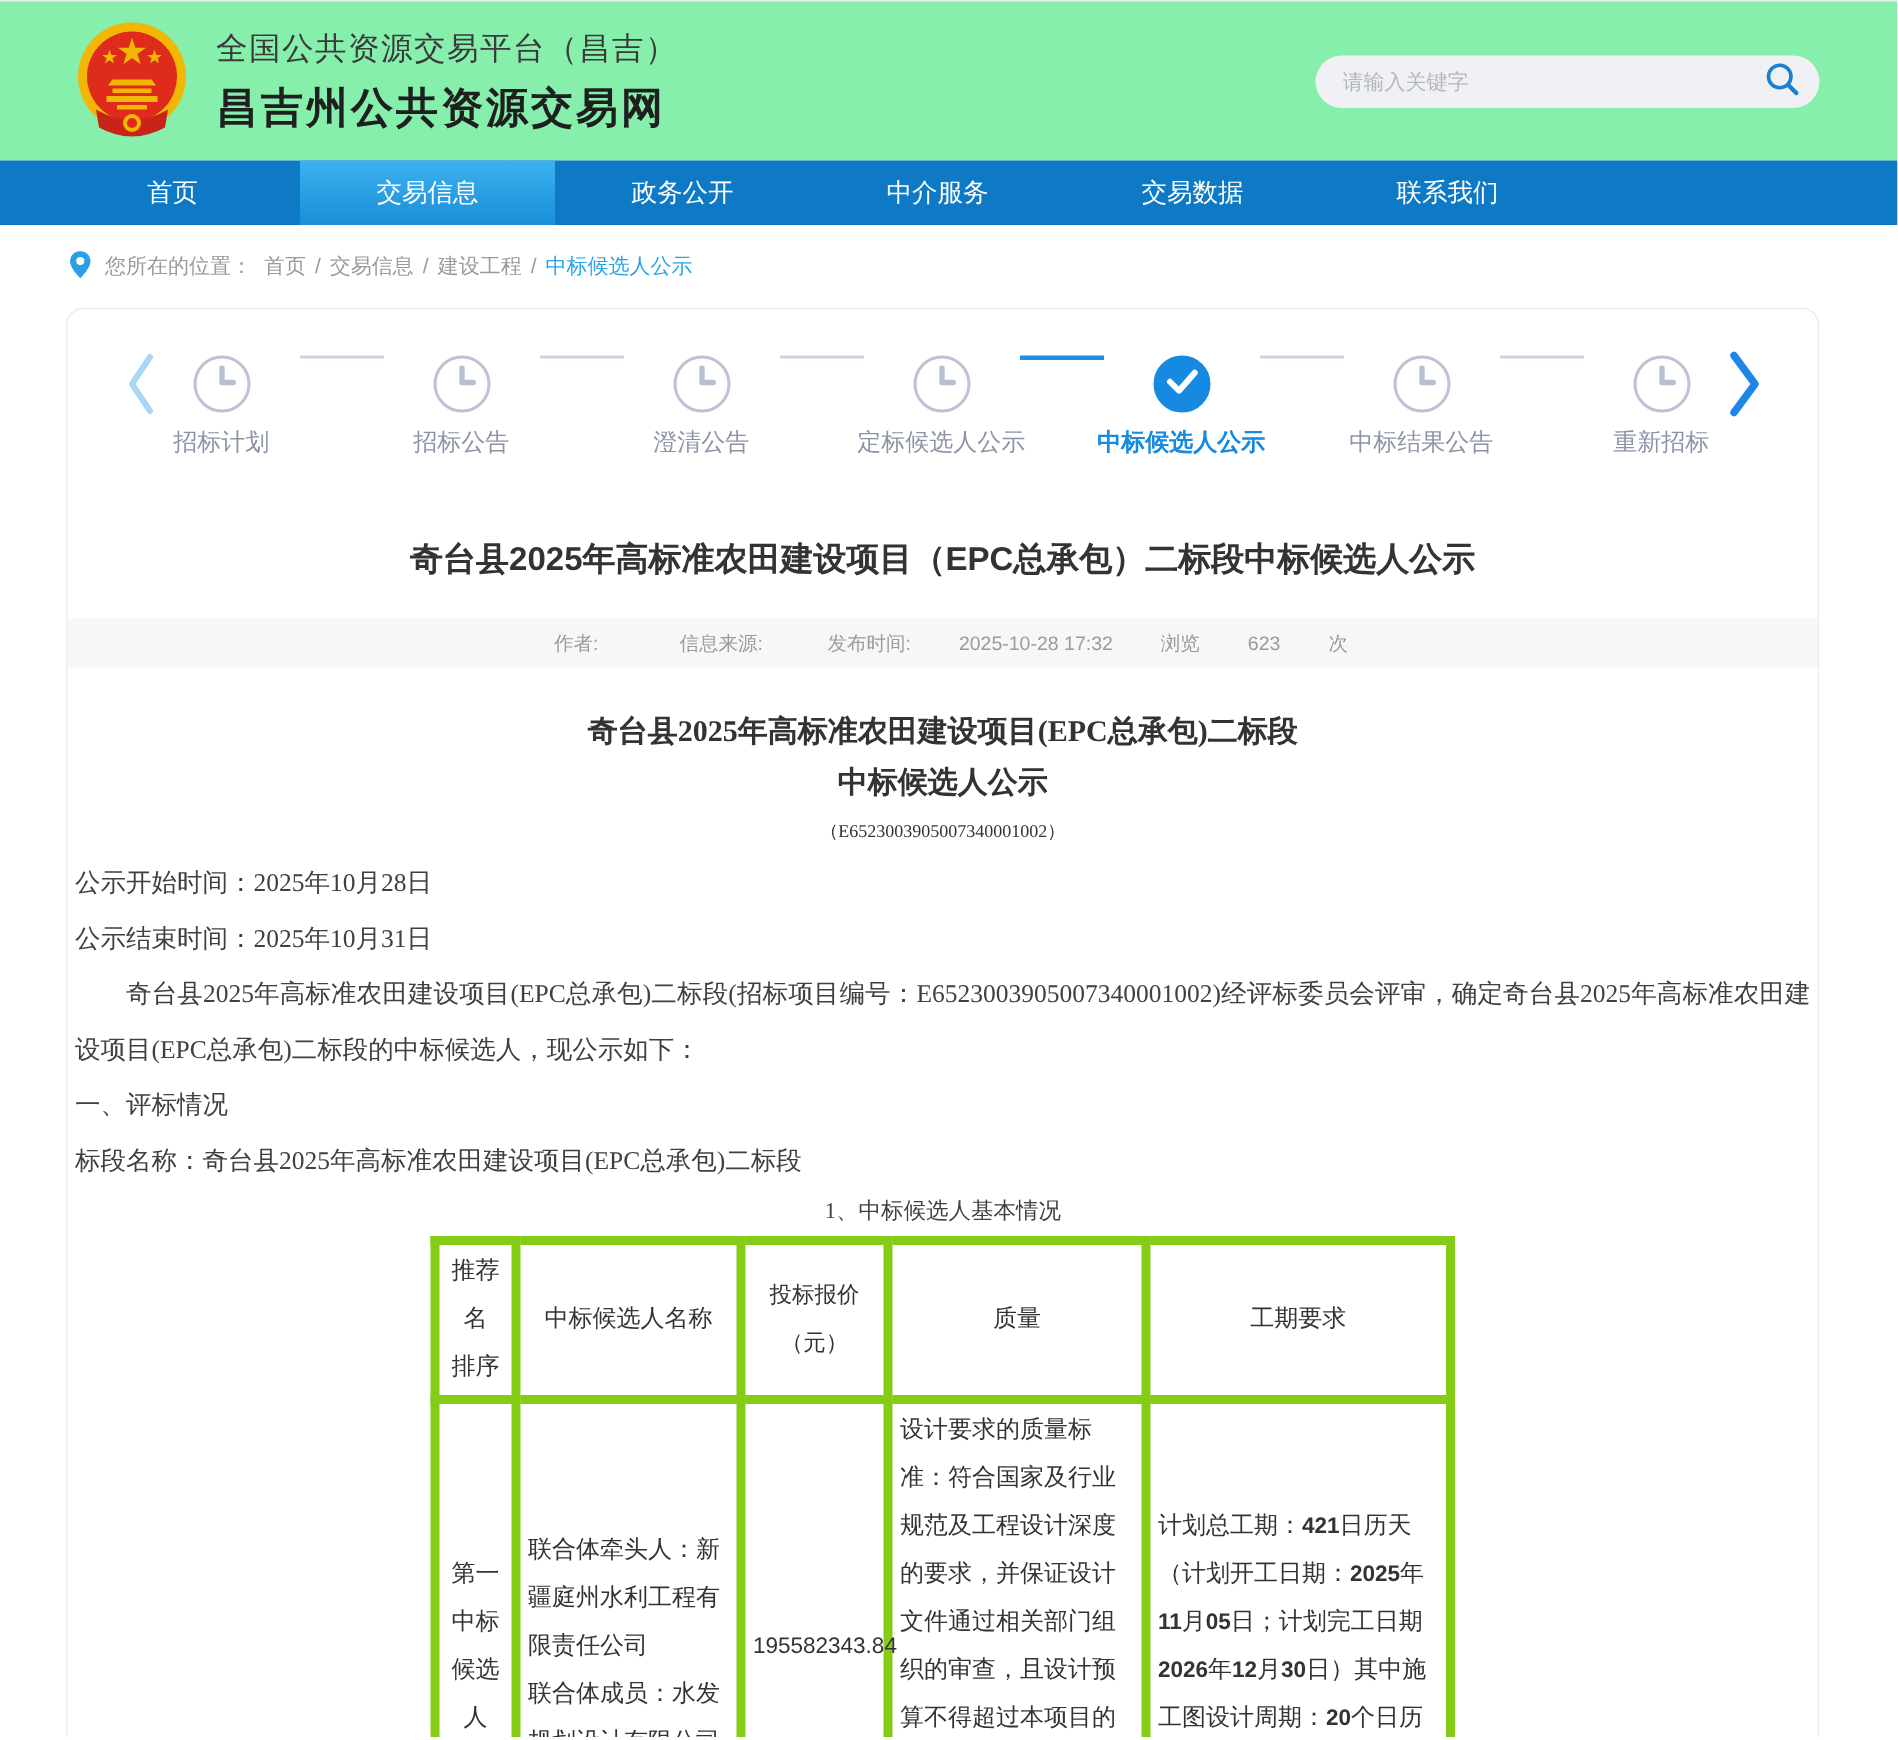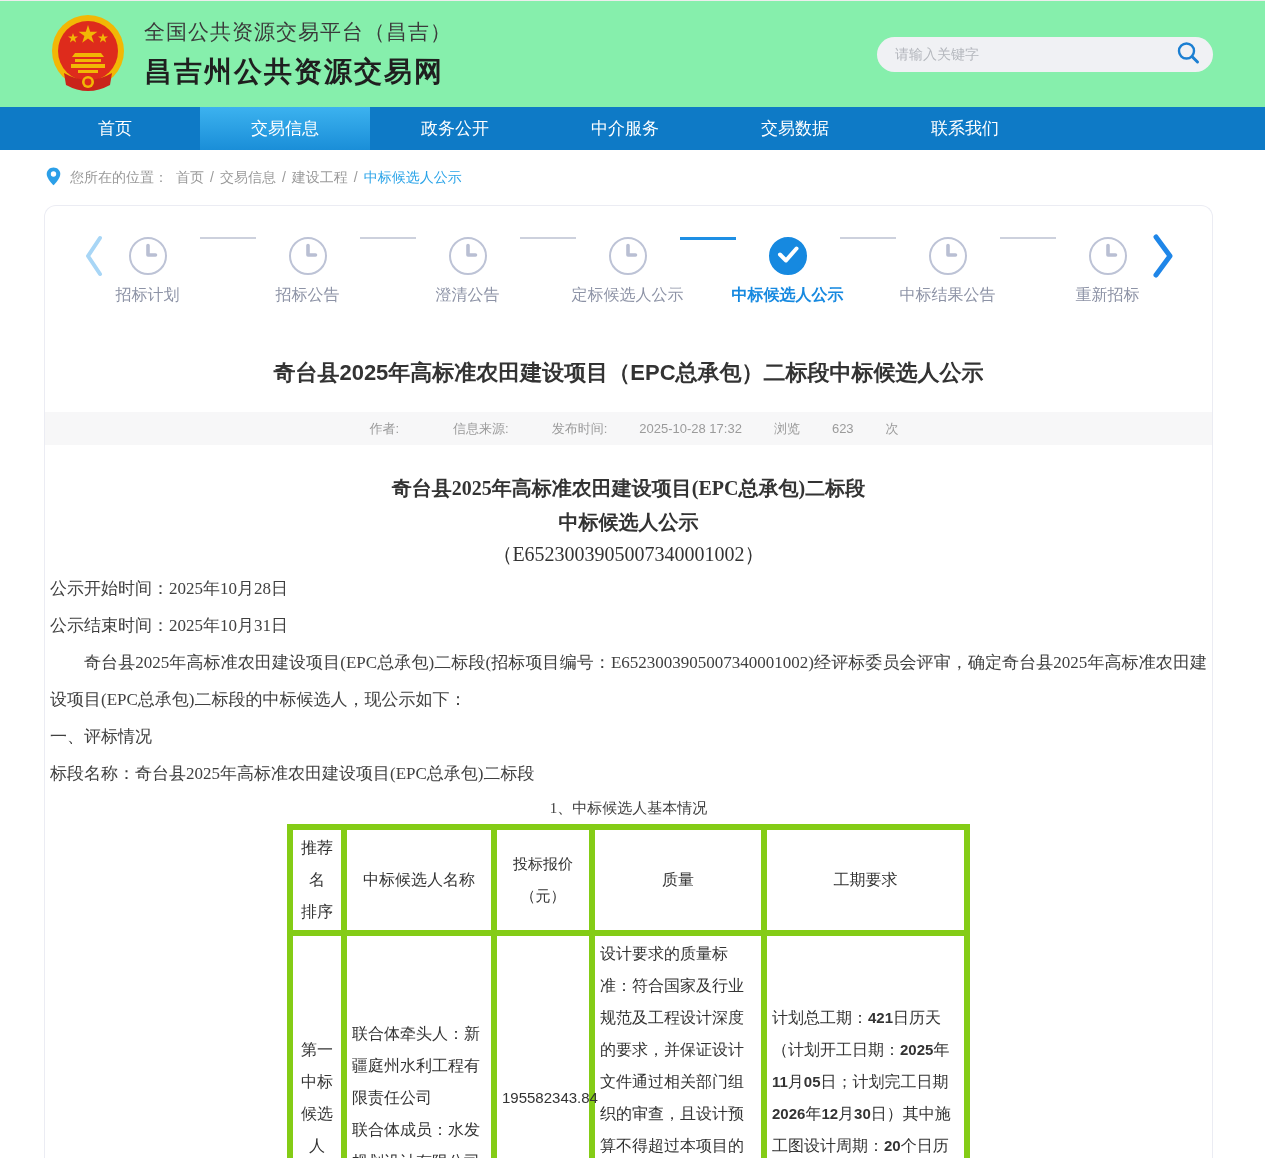--- a/index.html
+++ b/index.html
@@ -65,21 +65,21 @@
     align-items:center; justify-content:center; font-size:13px; color:#9b9b9b;gap:24px; }
   .meta span { margin:0 15px; }
   .meta .tight { margin:0 4px; }
 
   .doc { padding:14px 5px 0 5px; font-family:"Liberation Serif","DejaVu Serif",serif;
     color:#404040; font-size:17px; }
   .doc-title1 { text-align:center; font-size:20px; font-weight:bold; margin-top:12px;
     line-height:34px; color:#333; }
   .doc-title2 { text-align:center; font-size:20px; font-weight:bold; line-height:34px;
     color:#333; }
-  .doc-code { text-align:center; font-size:20px; line-height:31px; color:#333; }
+  .doc-code { text-align:center; font-size:12px; line-height:31px; color:#333; }
   .doc-line { line-height:37px; }
   .doc-para { line-height:37px; text-indent:2em; text-align:justify; }
   .doc-caption { text-align:center; font-size:15px; line-height:27px; margin-top:3px; }
 
   
   table.bid { margin:2px auto 0; border-collapse:collapse; table-layout:fixed;
     width:677px; font-size:16px; color:#333; }
   table.bid th, table.bid td { border:6px solid #84cc16; font-weight:normal;
     padding:2px 5px; line-height:32px; white-space:pre-line; vertical-align:middle; }
   table.bid th { text-align:center; }

